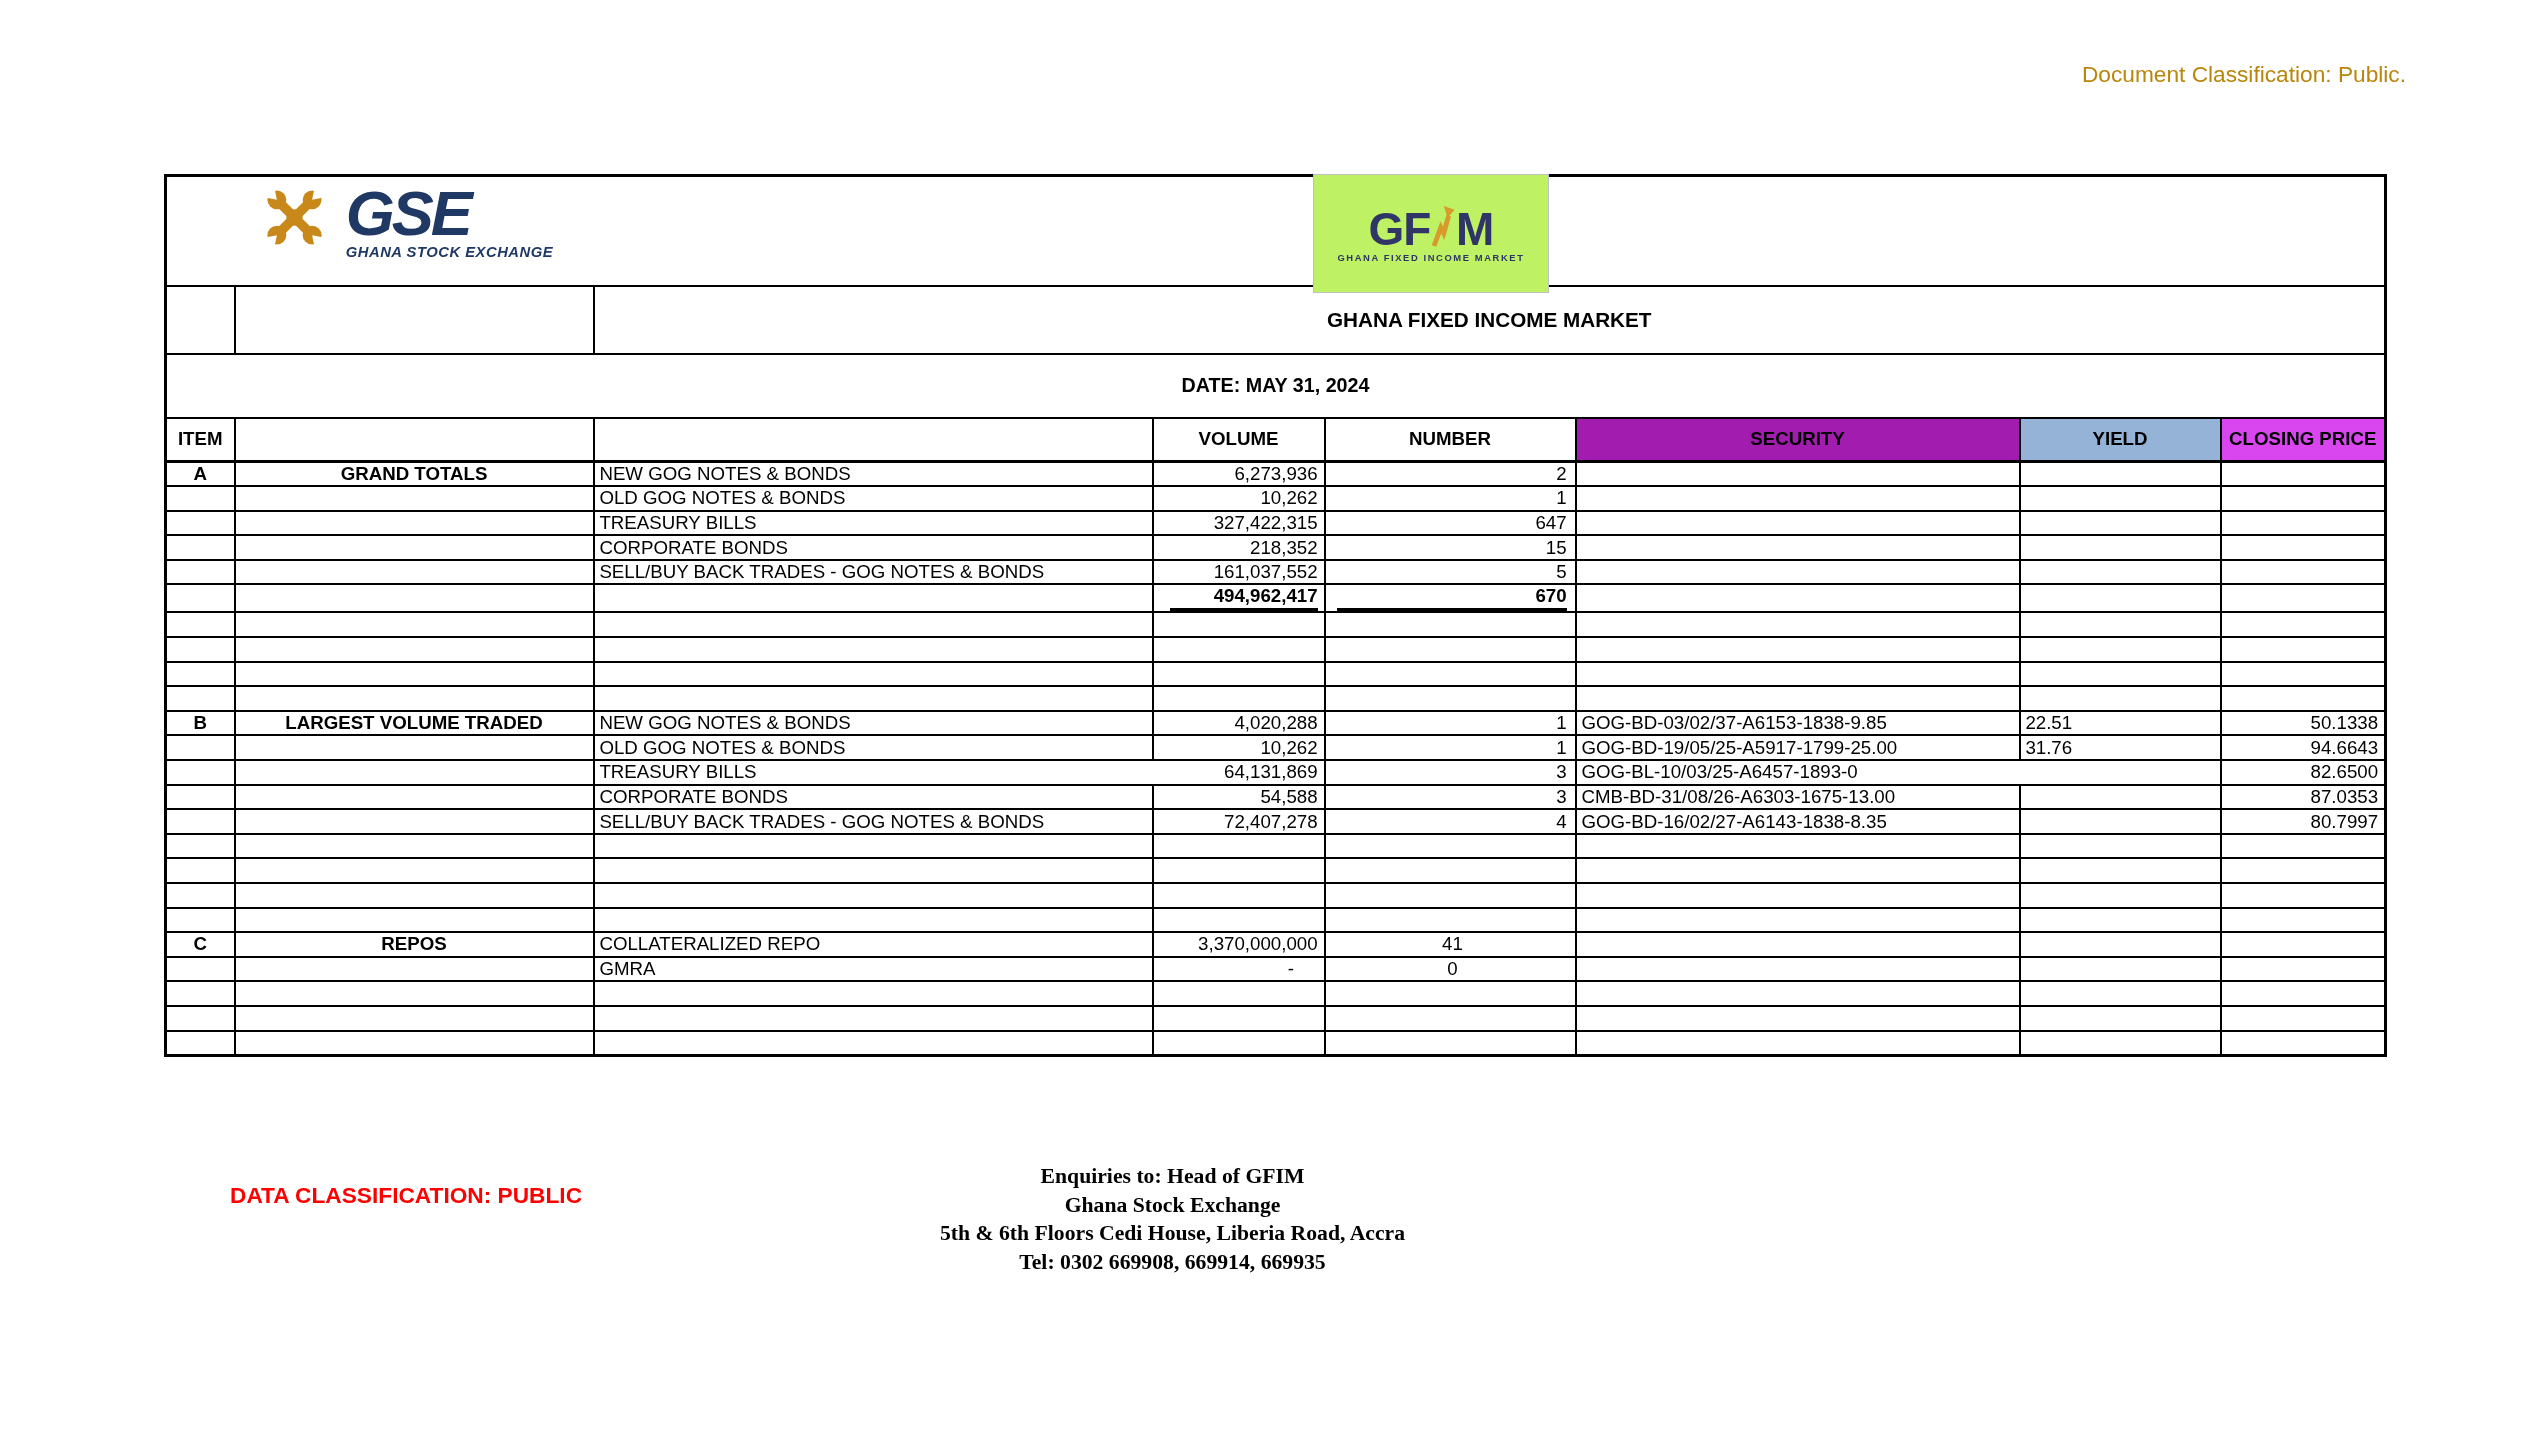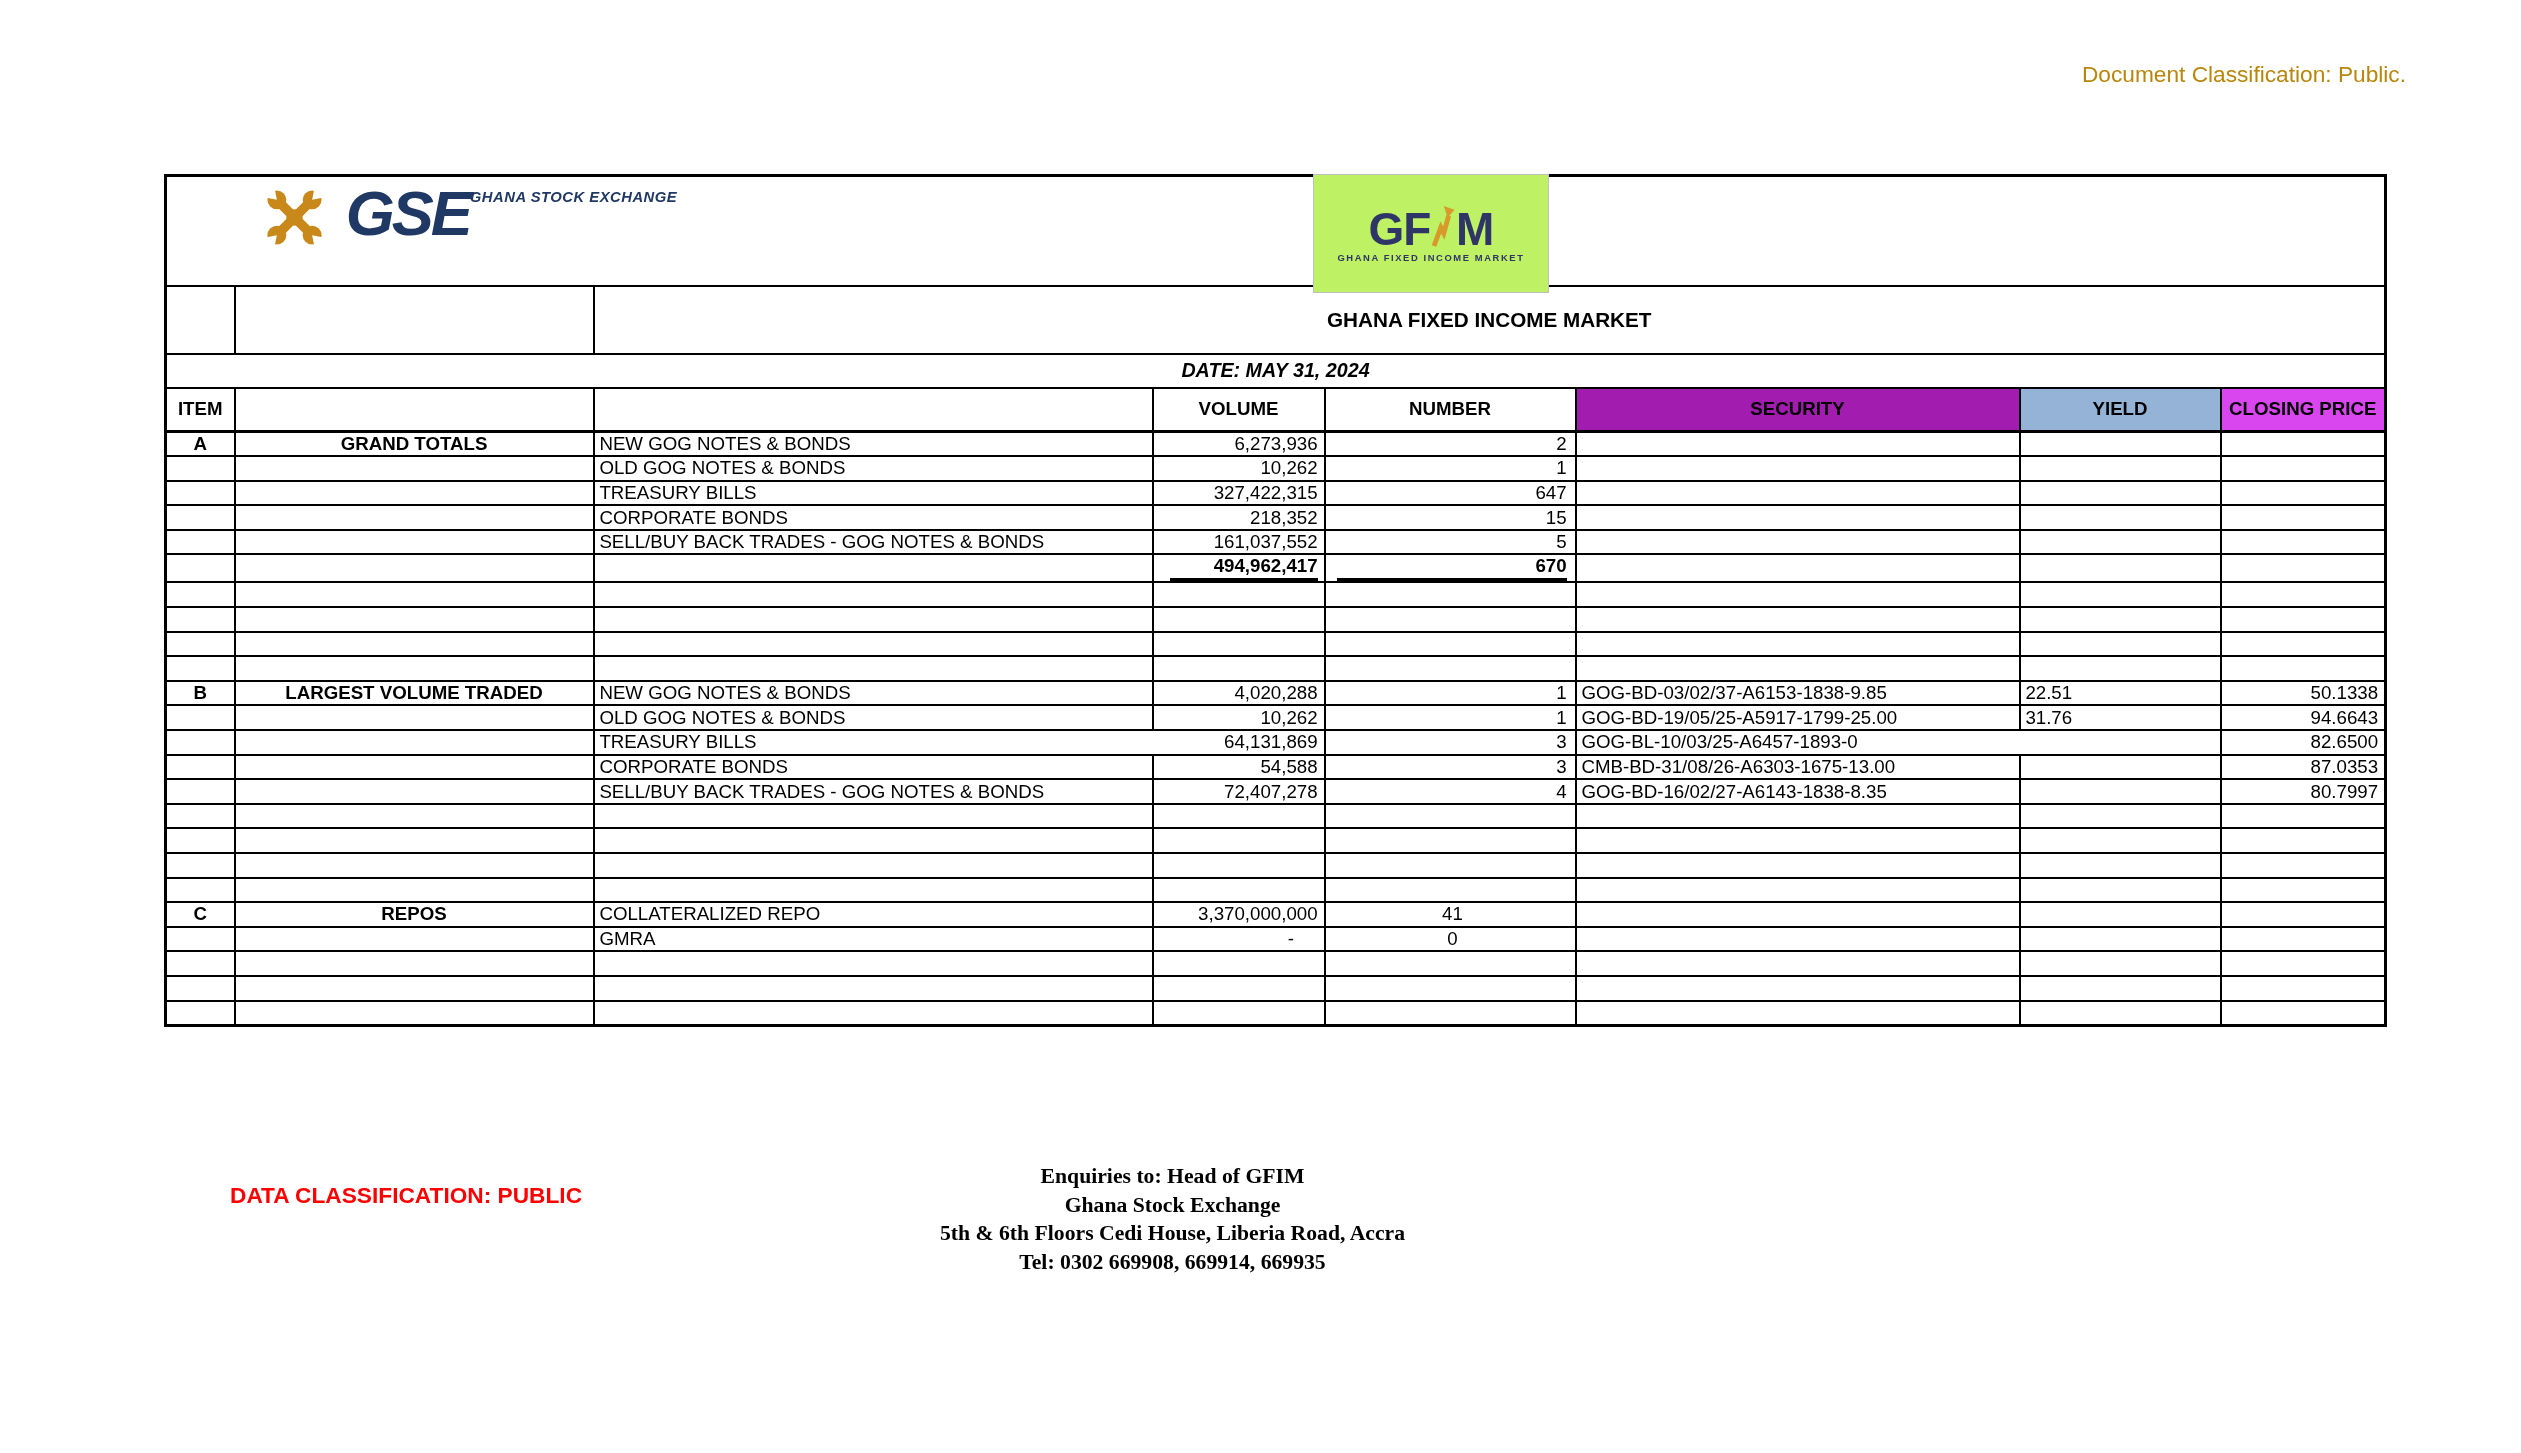--- a/index.html
+++ b/index.html
@@ -11,21 +11,21 @@
   .doc-class {
     position:absolute; top:61px; right:116px;
     font-size:22.7px; color:#B8860B; font-weight:400;
   }
   .sheet { position:absolute; left:164px; top:174px; width:2219px; }
   table.grid { border-collapse:collapse; table-layout:fixed; width:100%; border:3.9px solid #000; }
   td { border:2px solid #000; height:24.6px; font-size:18.7px; padding:0 4.9px;
        overflow:hidden; white-space:nowrap; vertical-align:middle; }
   tr.logo-row td { height:110px; border-bottom:2px solid #000; }
   tr.title-row td { height:68px; }
-  tr.date-row td { height:34px;font-style:italic; }
+  tr.date-row td { height:64px; }
   tr.header-row td { height:44px; border-bottom:3px solid #000; }
   .title-cell { text-align:center; font-weight:bold; font-size:20.7px; }
   .date-cell { text-align:center; font-weight:bold; font-size:19.7px; }
   .hdr { text-align:center; font-weight:bold; font-size:18.7px; }
   .hdr-2line { line-height:20.7px; white-space:normal; padding:0 2px; }
   td.cell-item { text-align:center; font-weight:bold; }
   td.cell-group { text-align:center; font-weight:bold; }
   td.cell-desc { text-align:left; }
   td.cell-volume { text-align:right; padding-right:5.9px; }
   td.cell-number { text-align:right; padding-right:7.9px; }
@@ -34,21 +34,21 @@
   td.cell-price { text-align:right; padding-right:5.9px; }
   td.num-center { text-align:center; padding-right:0; }
   td.dash-acct { padding-right:29.6px; }
   td.hide-right { border-right:hidden; }
   .tot { display:inline-block; font-weight:bold; border-bottom:3.9px solid #000;
          text-align:right; padding-bottom:1px; }
   .tot-vol { width:93%; } .tot-num { width:97%; }
 
   
   .gse-logo { position:absolute; left:92px; top:8.9px; display:flex; align-items:flex-start; gap:15.8px; }
-  .gse-text { display:flex; flex-direction:row; align-items:flex-start;text-align:center; }
+  .gse-text { display:flex; flex-direction:column; align-items:flex-start;text-align:center; }
   .gse-word { font-size:63px; font-weight:800; font-style:italic; color:#1F3864;
               line-height:55px; letter-spacing:-3px; }
   .gse-tag { font-size:14.8px; font-weight:bold; font-style:italic; color:#1F3864;
              letter-spacing:0.5px; margin-top:3px; }
   
   .gfim-box { position:absolute; left:1149px; top:0px; width:236px; height:119px;
               background:#bef264; border:1px solid #bfbfbf; display:flex; flex-direction:column;
               align-items:center; justify-content:center; z-index:5; }
   .gfim-word { display:flex; align-items:flex-end; }
   .gfim-letters { font-size:46px; font-weight:800; color:#2F3566; letter-spacing:-1px; line-height:39px; }

